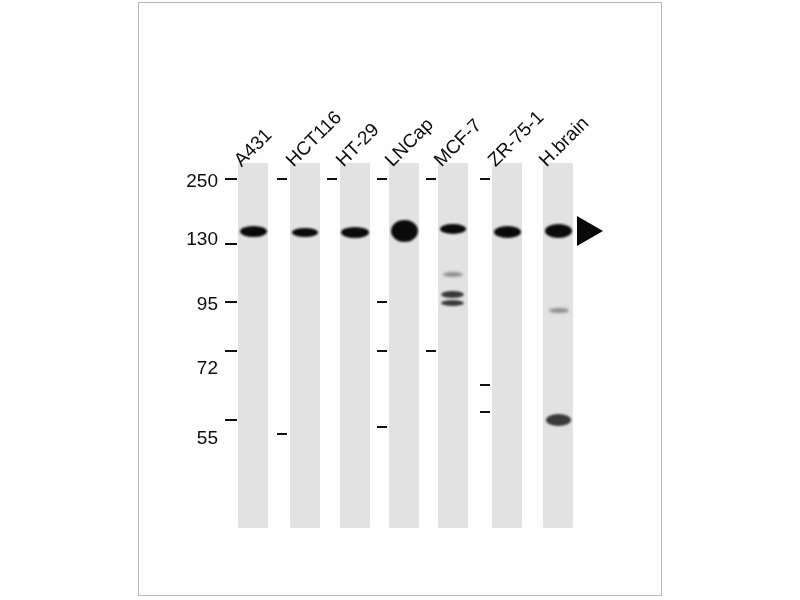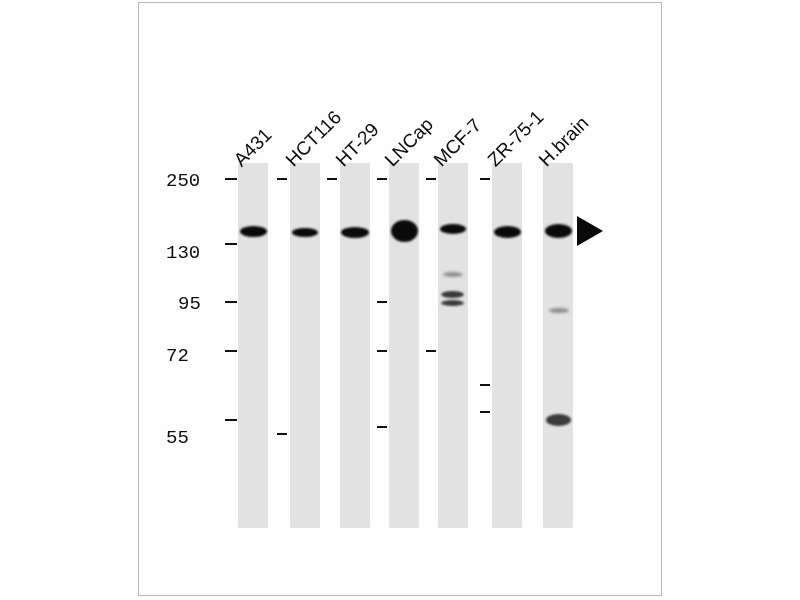--- a/index.html
+++ b/index.html
@@ -41,23 +41,23 @@
     white-space: nowrap;
     transform-origin: left bottom;
     transform: rotate(-45deg);
     letter-spacing: 0px;
     font-family: "Liberation Sans", sans-serif;
   }
   .mw-label {
     position: absolute;
     font-size: 19px;
     color: #0d0d0d;
-    text-align: left;
+    text-align: right;
     width: 52px;
-    font-family: Liberation Mono, monospace;
+    font-family: Liberation Sans, sans-serif;
   }
   .tick {
     position: absolute;
     background: #111111;
     height: 2px;
   }
   .band {
     position: absolute;
     background: #0a0a0a;
     border-radius: 50% / 50%;
@@ -95,23 +95,23 @@
     <div class="lane-label" style="left: 347px; top: 149px;">HT-29</div>
     <div class="lane" style="left: 389px; top: 163px; width: 30px; height: 365px;"></div>
     <div class="lane-label" style="left: 396px; top: 149px;">LNCap</div>
     <div class="lane" style="left: 438px; top: 163px; width: 30px; height: 365px;"></div>
     <div class="lane-label" style="left: 445px; top: 149px;">MCF-7</div>
     <div class="lane" style="left: 492px; top: 163px; width: 30px; height: 365px;"></div>
     <div class="lane-label" style="left: 499px; top: 149px;">ZR-75-1</div>
     <div class="lane" style="left: 543px; top: 163px; width: 30px; height: 365px;"></div>
     <div class="lane-label" style="left: 550px; top: 149px;">H.brain</div>
     <div class="mw-label" style="left: 166px; top: 170px;">250</div>
-    <div class="mw-label" style="left: 166px; top: 242px;">130</div>
-    <div class="mw-label" style="left: 178px; top: 293px;">95</div>
-    <div class="mw-label" style="left: 166px; top: 345px;">72</div>
+    <div class="mw-label" style="left: 166px; top: 228px;">130</div>
+    <div class="mw-label" style="left: 166px; top: 293px;">95</div>
+    <div class="mw-label" style="left: 166px; top: 357px;">72</div>
     <div class="mw-label" style="left: 166px; top: 427px;">55</div>
     <div class="tick" style="left: 225px; top: 178px; width: 12px;"></div>
     <div class="tick" style="left: 225px; top: 243px; width: 12px;"></div>
     <div class="tick" style="left: 225px; top: 301px; width: 12px;"></div>
     <div class="tick" style="left: 225px; top: 350px; width: 12px;"></div>
     <div class="tick" style="left: 225px; top: 419px; width: 12px;"></div>
     <div class="tick" style="left: 277px; top: 178px; width: 10px;"></div>
     <div class="tick" style="left: 277px; top: 433px; width: 10px;"></div>
     <div class="tick" style="left: 327px; top: 178px; width: 10px;"></div>
     <div class="tick" style="left: 377px; top: 178px; width: 10px;"></div>

